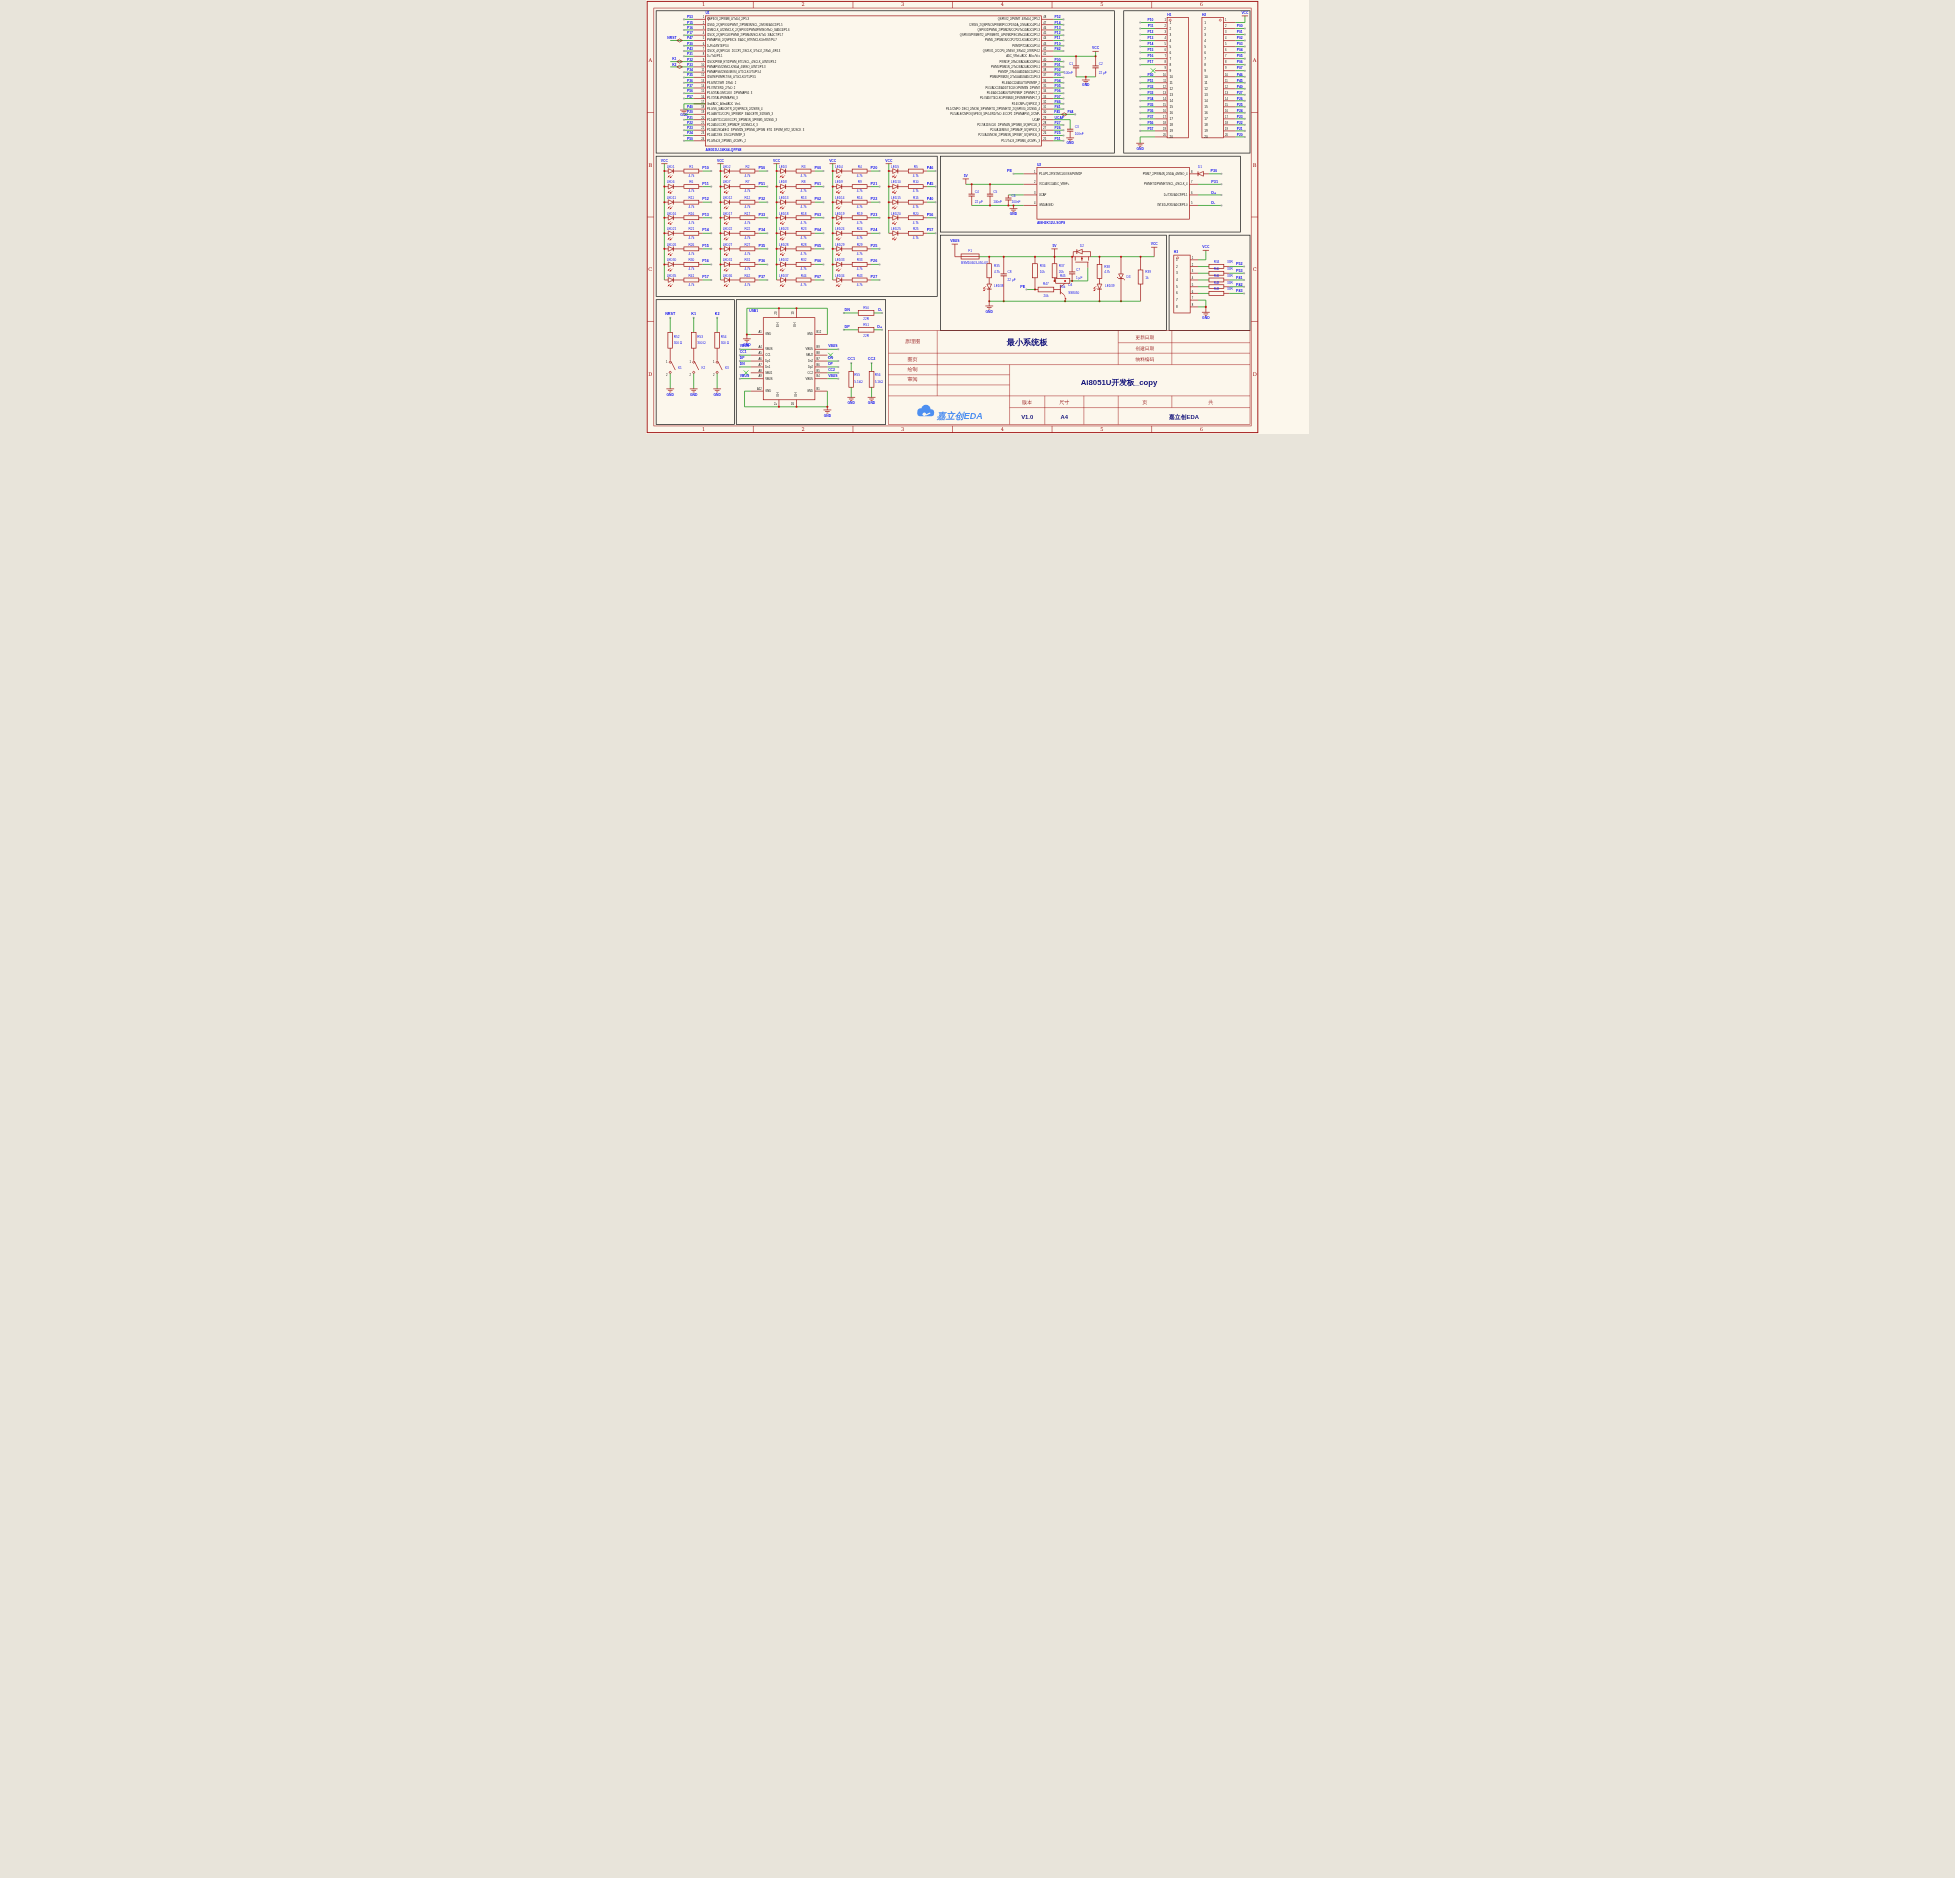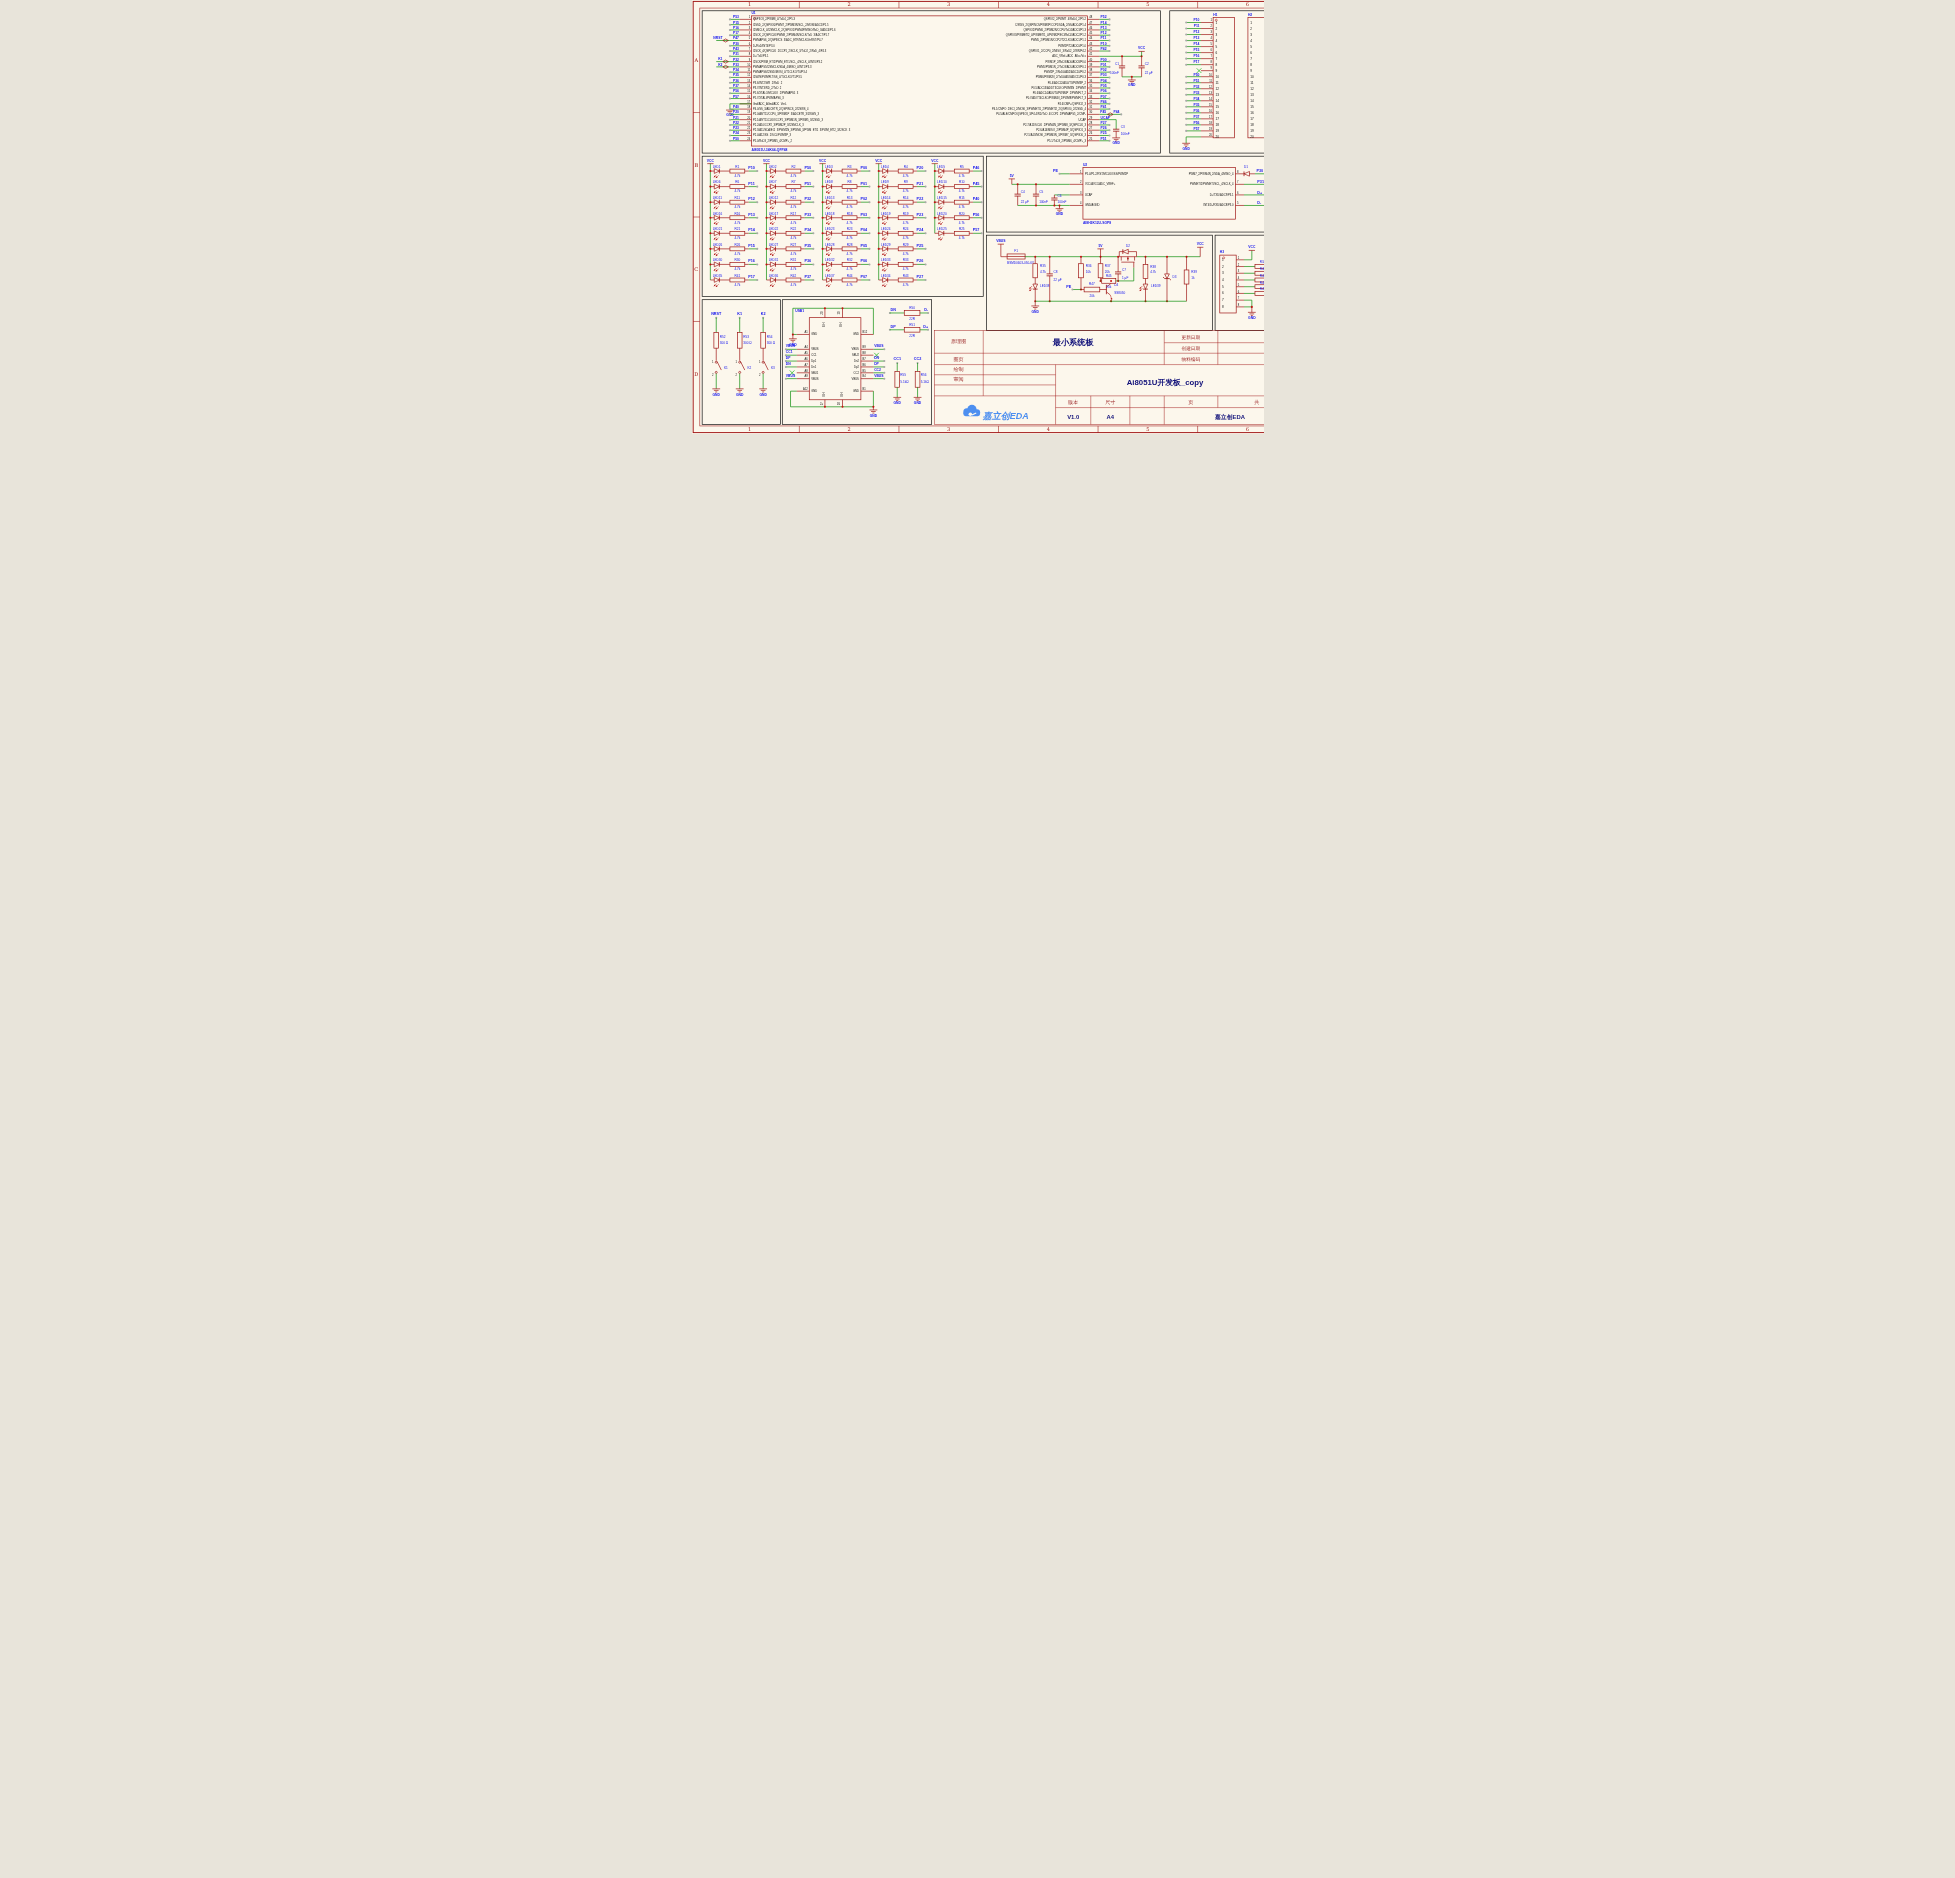--- a/index.html
+++ b/index.html
@@ -1,16 +1,16 @@
 <!DOCTYPE html>
 <html style="font-size:6.3px"><head>
 <meta charset="utf-8">
 <style>
   html,body{margin:0;padding:0;background:#e8e4da;}
-  .sheet{position:relative;width:572px;height:434px;background:#FCF7EC;margin:0 auto;
+  .sheet{position:relative;width:663px;height:434px;background:#FCF7EC;margin:0 auto;
          font-family:"Liberation Sans",sans-serif;overflow:hidden;}
   svg{position:absolute;left:0;top:0;font-family:"Liberation Sans",sans-serif;}
   
   .cw{stroke:#008A00;stroke-width:1.7;fill:none}
   .cc{stroke:#9B0D0D;stroke-width:1.7;fill:none}
   .cc2{stroke:#9B0D0D;stroke-width:2;fill:none}
   .cc3{stroke:#B01212;stroke-width:1.3;fill:none}
   .comp{fill:#FCF7EC;stroke:#9B0D0D;stroke-width:1.7}
   .comp2{fill:none;stroke:#9B0D0D;stroke-width:1.7}
   .dot{fill:#CC1111;stroke:none}

